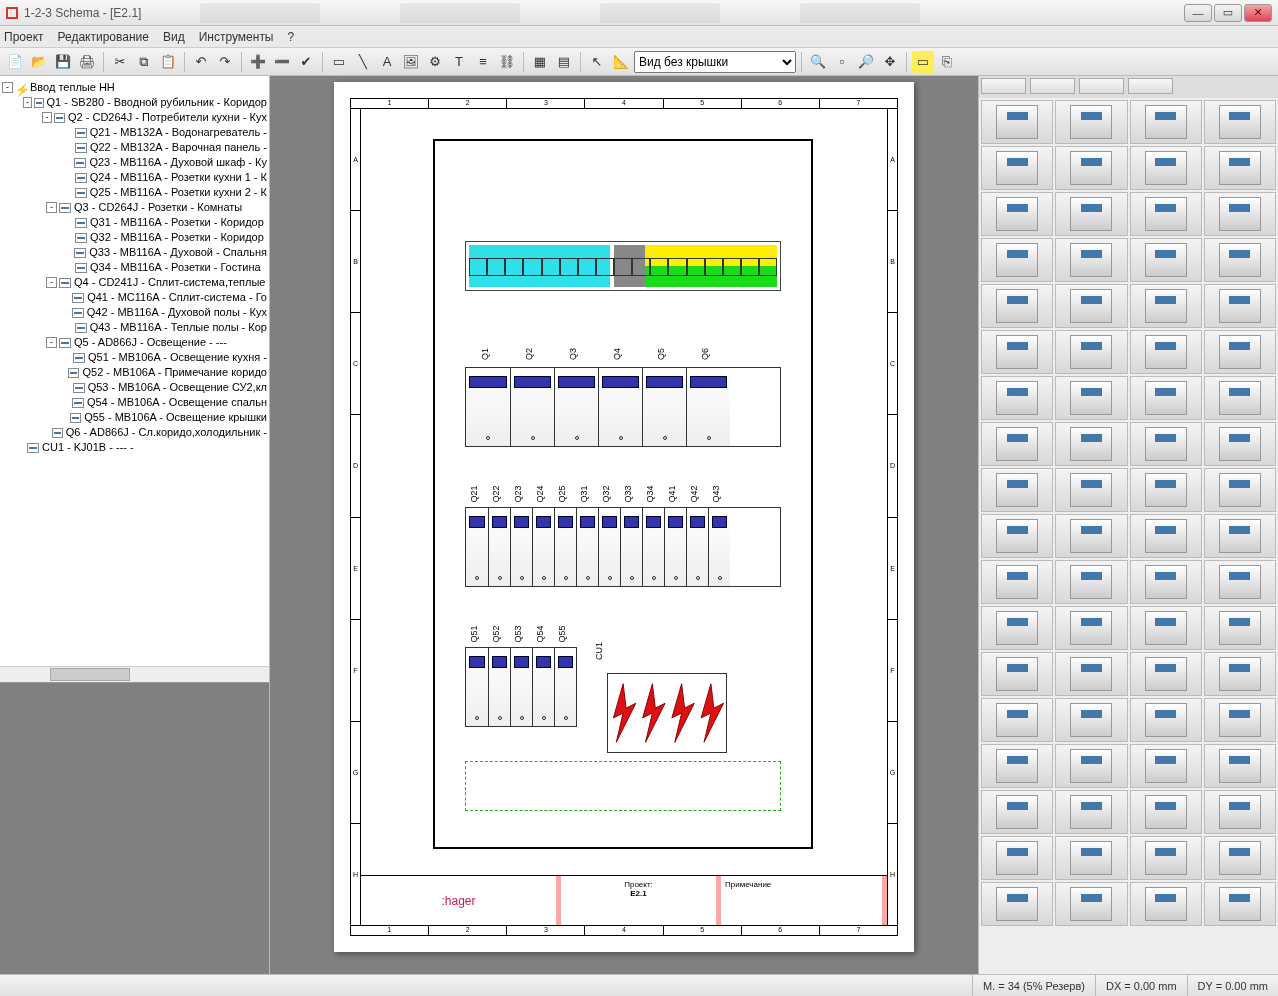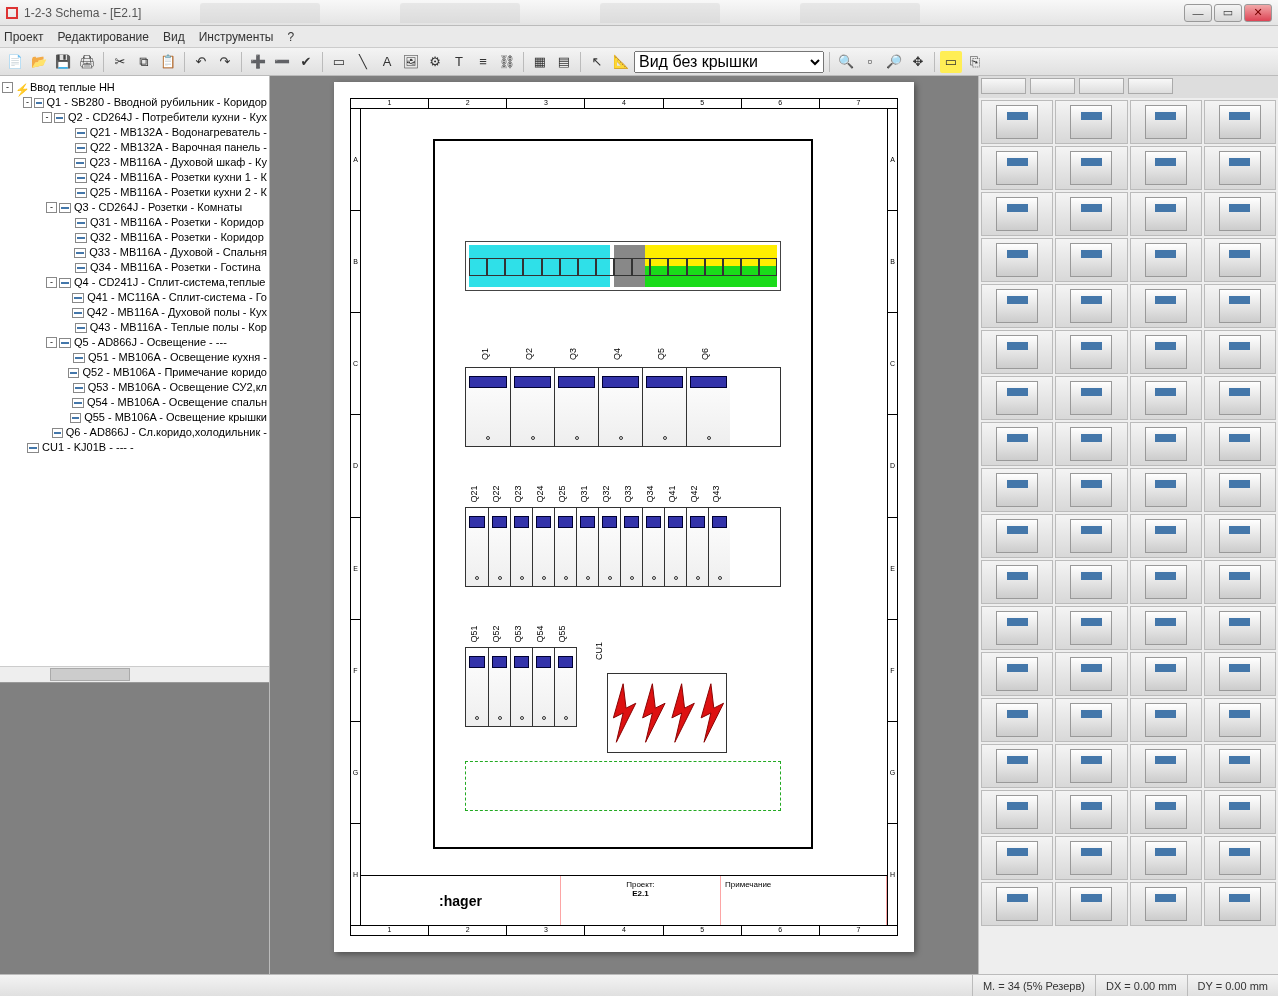--- a/index.html
+++ b/index.html
@@ -16,21 +16,21 @@
 .tasktabs{position:absolute;top:0;left:200px;right:100px;height:26px;display:flex;gap:80px;align-items:center;}
 .tasktabs div{width:120px;height:20px;background:rgba(200,200,200,0.3);border-radius:3px 3px 0 0;}
 
 
 .menubar{height:22px;background:#eaeaea;display:flex;align-items:center;padding:0 4px;font-size:12px;color:#333;gap:14px;border-bottom:1px solid #ccc;}
 
 
 .toolbar{height:28px;background:linear-gradient(#f4f4f4,#e0e0e0);border-bottom:1px solid #bbb;display:flex;align-items:center;padding:0 4px;gap:2px;font-size:12px;}
 .toolbar .btn{width:22px;height:22px;border:1px solid transparent;display:flex;align-items:center;justify-content:center;font-size:13px;color:#333;border-radius:2px;}
 .toolbar .sep{width:1px;height:20px;background:#bbb;margin:0 3px;}
-.toolbar select{height:22px;font-size:16px;width:190px;}
+.toolbar select{height:22px;font-size:12px;width:162px;}
 
 
 .main{display:flex;height:calc(100% - 26px - 22px - 28px - 22px);}
 
 
 .leftpanel{width:270px;background:#fff;border-right:1px solid #bbb;display:flex;flex-direction:column;}
 .tree{flex:0 0 590px;overflow:auto;font-size:11px;padding:4px 2px;line-height:15px;}
 .tree-row{white-space:nowrap;display:flex;align-items:center;height:15px;}
 .tree-row .tgl{width:11px;height:11px;border:1px solid #888;display:inline-flex;align-items:center;justify-content:center;font-size:9px;line-height:1;margin-right:2px;background:#fff;}
 .tree-row .ico{width:12px;height:10px;display:inline-block;margin-right:3px;background:#fff;border:1px solid #888;position:relative;}
@@ -82,22 +82,22 @@
 .breaker .dot{position:absolute;bottom:6px;left:50%;width:4px;height:4px;margin-left:-2px;border:1px solid #333;border-radius:50%;}
 .labels{display:flex;height:26px;}
 .labels span{width:22px;font-size:9px;transform:rotate(-90deg);transform-origin:center;text-align:center;line-height:22px;}
 .labels.r2 span,.labels.r3 span{width:22px;}
 .labels .wide{width:44px;}
 
 .cu-box{width:120px;height:80px;border:1px solid #333;background:#fff;position:relative;display:flex;}
 .cu-box svg{width:100%;height:100%;}
 
 .titleblock{position:absolute;left:10px;right:10px;bottom:10px;height:50px;border-top:1px solid #000;display:flex;font-size:8px;}
-.titleblock>div{border-right:1px solid #fca5a5;padding:4px;}
-.titleblock .logo{width:200px;display:flex;align-items:center;justify-content:center;color:#000000;font-weight:bold;font-size:14px;}
+.titleblock>div{border-right:5px solid #fca5a5;padding:4px;}
+.titleblock .logo{width:200px;display:flex;align-items:center;justify-content:center;color:#be185d;font-weight:normal;font-size:12px;}
 .titleblock .mid{width:160px;text-align:center;}
 .titleblock .r{flex:1;}
 
 
 .palette{width:300px;background:#eee;border-left:1px solid #bbb;overflow:auto;}
 .pal-header{height:22px;display:flex;gap:4px;padding:2px;background:#ddd;}
 .pal-header div{width:45px;height:16px;background:linear-gradient(#f8f8f8,#ddd);border:1px solid #aaa;}
 .pal-grid{display:grid;grid-template-columns:repeat(4,1fr);gap:2px;padding:2px;}
 .pal-item{height:44px;background:linear-gradient(#f4f4f4,#d8d8d8);border:1px solid #bbb;position:relative;}
 .pal-item::before{content:"";position:absolute;left:20%;right:20%;top:10%;bottom:10%;background:linear-gradient(#fff,#ccc);border:1px solid #999;}

